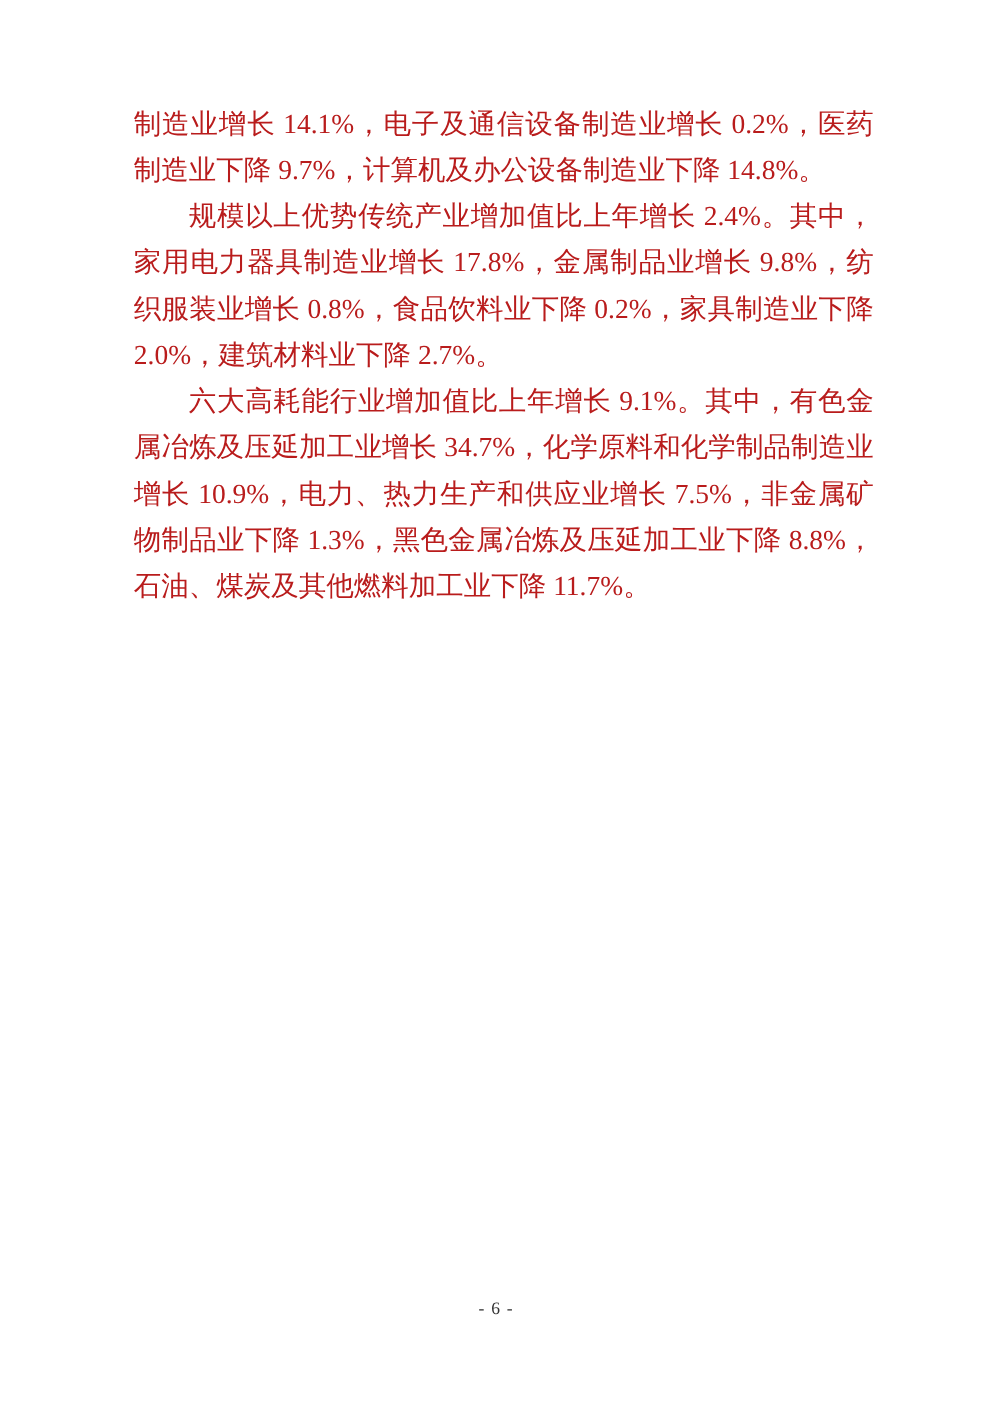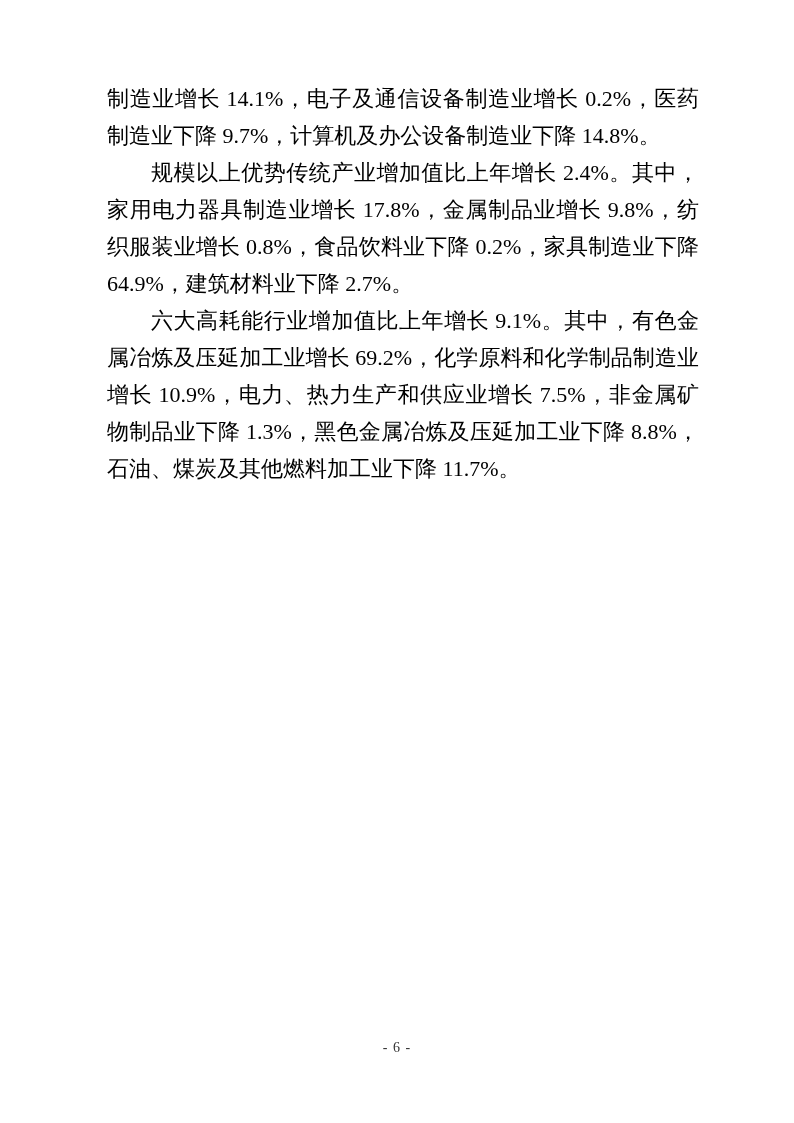--- a/index.html
+++ b/index.html
@@ -13,21 +13,21 @@
     height: 1123px;
     background: #ffffff;
     overflow: hidden;
     font-family: "Liberation Serif", "DejaVu Serif", serif;
   }
   .content {
     position: absolute;
     left: 107px;
     top: 80px;
     width: 592px;
-    color: #000000;
+    color: #b91c1c;
     font-size: 22px;
     line-height: 37px;
     text-align: justify;
     text-justify: inter-ideograph;
   }
   .para {
     margin: 0;
     padding: 0;
   }
   .para.indent {
@@ -45,19 +45,19 @@
     color: #333333;
     letter-spacing: 1px;
   }
 </style>
 </head>
 <body>
 
 <div class="page">
   <div class="content">
     <p class="para no-indent">制造业增长 14.1%，电子及通信设备制造业增长 0.2%，医药制造业下降 9.7%，计算机及办公设备制造业下降 14.8%。</p>
-    <p class="para indent">规模以上优势传统产业增加值比上年增长 2.4%。其中，家用电力器具制造业增长 17.8%，金属制品业增长 9.8%，纺织服装业增长 0.8%，食品饮料业下降 0.2%，家具制造业下降 64.9%，建筑材料业下降 2.7%。</p>
-    <p class="para indent">六大高耗能行业增加值比上年增长 9.1%。其中，有色金属冶炼及压延加工业增长 69.2%，化学原料和化学制品制造业增长 10.9%，电力、热力生产和供应业增长 7.5%，非金属矿物制品业下降 1.3%，黑色金属冶炼及压延加工业下降 8.8%，石油、煤炭及其他燃料加工业下降 11.7%。</p>
+    <p class="para indent">规模以上优势传统产业增加值比上年增长 2.4%。其中，家用电力器具制造业增长 17.8%，金属制品业增长 9.8%，纺织服装业增长 0.8%，食品饮料业下降 0.2%，家具制造业下降 2.0%，建筑材料业下降 2.7%。</p>
+    <p class="para indent">六大高耗能行业增加值比上年增长 9.1%。其中，有色金属冶炼及压延加工业增长 34.7%，化学原料和化学制品制造业增长 10.9%，电力、热力生产和供应业增长 7.5%，非金属矿物制品业下降 1.3%，黑色金属冶炼及压延加工业下降 8.8%，石油、煤炭及其他燃料加工业下降 11.7%。</p>
   </div>
   <div class="footer">
     <span class="page-number">- 6 -</span>
   </div>
 </div>
 
 </body></html>

